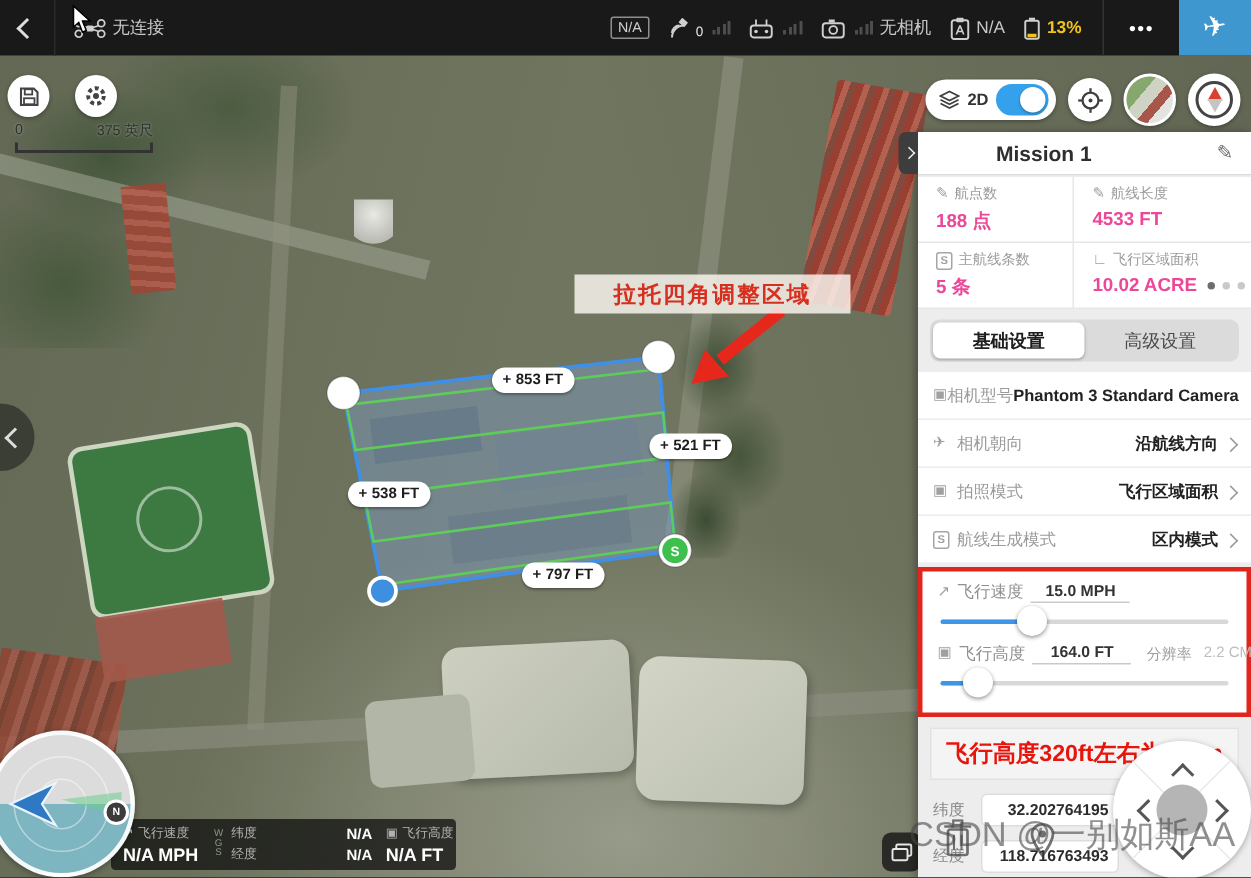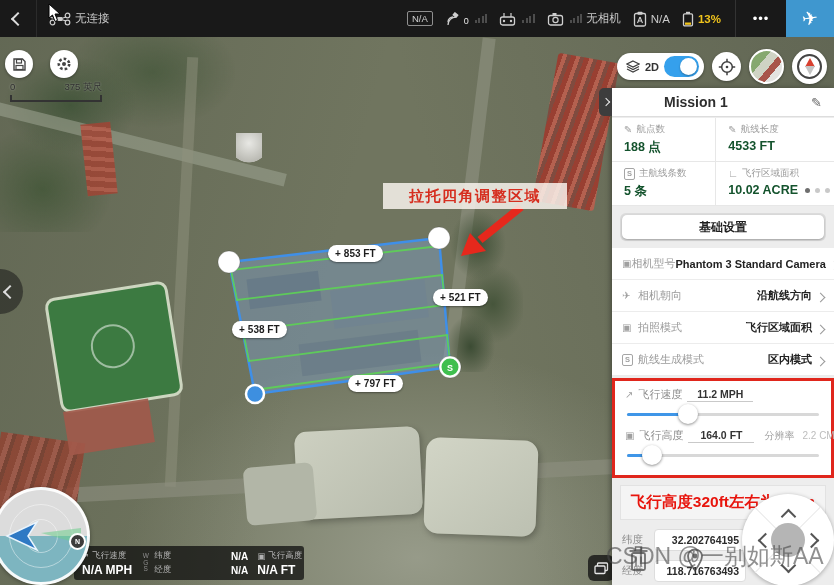--- a/index.html
+++ b/index.html
@@ -97,21 +97,21 @@
   .p-collapse{position:absolute;left:599px;top:88px;width:13px;height:28px;background:#3d3d3d;
     border-radius:5px 0 0 5px;display:flex;align-items:center;justify-content:center;z-index:41;}
   .p-collapse .chev{width:5px;height:5px;border-width:1.5px;border-color:#eee;}
   .p-header{height:28px;background:#fff;border-bottom:1px solid #ddd;display:flex;align-items:center;padding:0 12px;}
   .p-title{flex:1;font-size:14px;font-weight:bold;color:#2e2e2e;padding-left:40px;}
   .p-edit{color:#666;font-size:13px;}
   .stats{background:#fff;margin-top:1px;display:grid;grid-template-columns:1fr 1fr;}
   .scell{padding:5px 4px 5px 12px;border-bottom:1px solid #e7e7e7;}
   .scell.rb{border-right:1px solid #e7e7e7;}
   .slabel{display:flex;align-items:center;gap:4px;font-size:9.5px;color:#9b9b9b;white-space:nowrap;}
-  .sval{margin-top:3px;font-size:12.5px;font-weight:bold;color:#14532d;display:flex;align-items:center;white-space:nowrap;}
+  .sval{margin-top:3px;font-size:12.5px;font-weight:bold;color:#ec4899;display:flex;align-items:center;white-space:nowrap;}
   .dots{display:inline-flex;gap:5px;margin-left:7px;}
   .dot{width:5px;height:5px;border-radius:50%;background:#c9c9c9;}
   .dot.active{background:#6e6e6e;}
   .sbox{display:inline-block;border:1px solid #a5a5a5;color:#9f9f9f;font-size:7.5px;font-weight:bold;
     border-radius:2px;padding:0 2px;line-height:10px;}
   .gicon{color:#9f9f9f;font-size:10px;}
   .tabs{margin:7px 8px;background:#dbdbdb;border-radius:6px;padding:2px;display:flex;height:24px;box-sizing:content-box;}
   .tab{flex:1;display:flex;align-items:center;justify-content:center;font-size:12px;color:#4a4a4a;border-radius:5px;}
   .tab.active{background:#fff;font-weight:bold;color:#1e1e1e;box-shadow:0 1px 2px rgba(0,0,0,.25);}
   .settings{background:#fff;}
@@ -441,20 +441,21 @@
               <span class="dot active"></span>
               <span class="dot"></span>
               <span class="dot"></span>
             </span>
         </div>
       </div>
     </div>
 
     <div class="tabs">
       <div class="tab active">基础设置</div>
+      <div class="tab">高级设置</div>
     </div>
 
     <div class="settings">
       <div class="srow">
         <span class="sricon">▣</span>
         <span class="srlabel">相机型号</span>
         <span class="srval">Phantom 3 Standard Camera</span>
         <span class="srchev"><span class="chev r"></span></span>
       </div>
       <div class="srow">
@@ -474,21 +475,21 @@
         <span class="srlabel">航线生成模式</span>
         <span class="srval">区内模式</span>
         <span class="srchev"><span class="chev r"></span></span>
       </div>
     </div>
 
     <div class="redbox">
       <div class="rb-row">
         <span class="gicon">↗</span>
         <span class="rb-label">飞行速度</span>
-        <span class="rb-valbox">11.2 MPH</span>
+        <span class="rb-valbox">15.0 MPH</span>
       </div>
       <div class="slider">
         <div class="track"></div>
           <div class="fill" style="width:32%;"></div>
         <div class="thumb" style="left:calc(32% - 10px);"></div>
       </div>
       <div class="rb-row">
         <span class="gicon">▣</span>
         <span class="rb-label">飞行高度</span>
         <span class="rb-valbox">164.0 FT</span>

